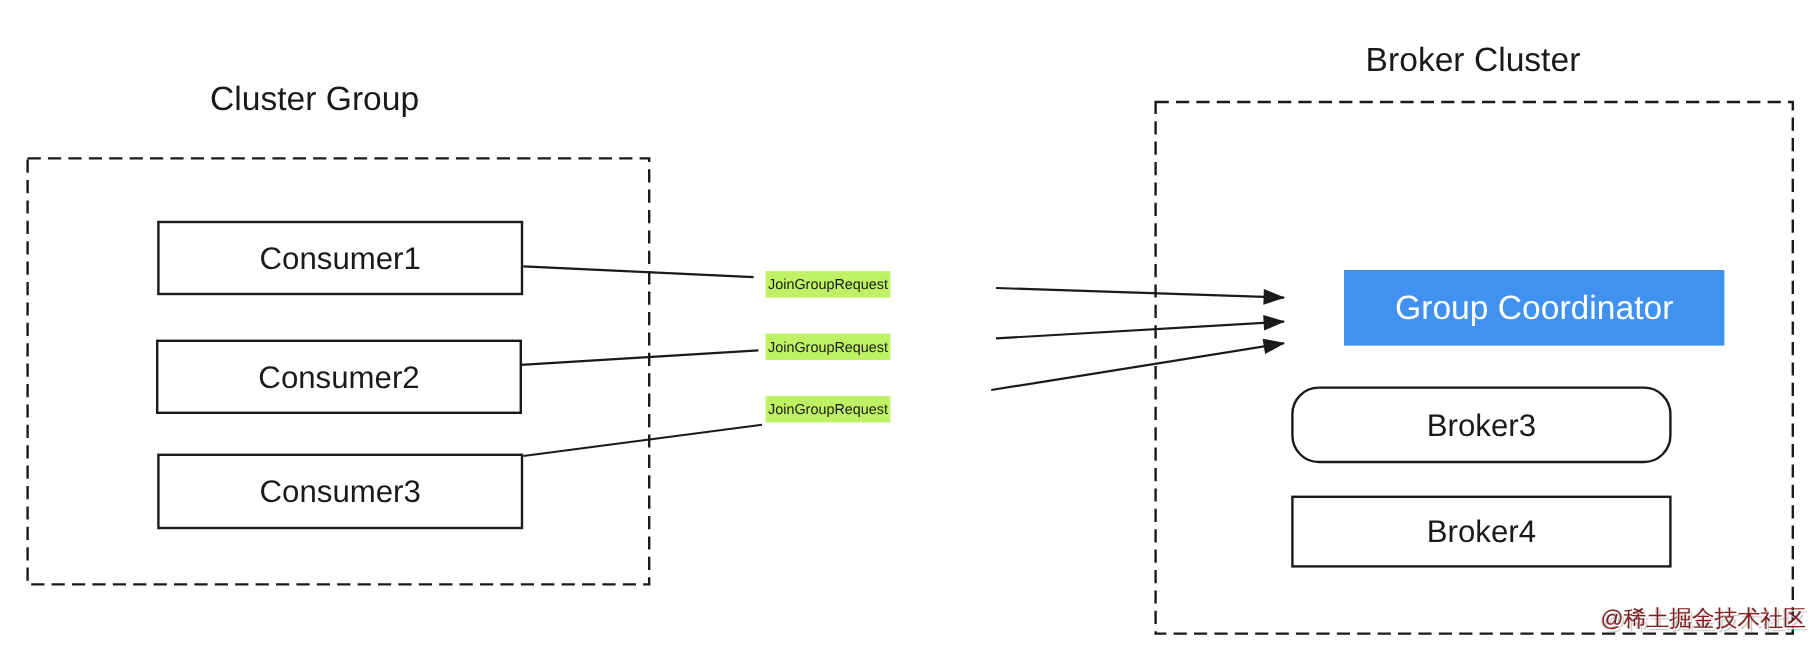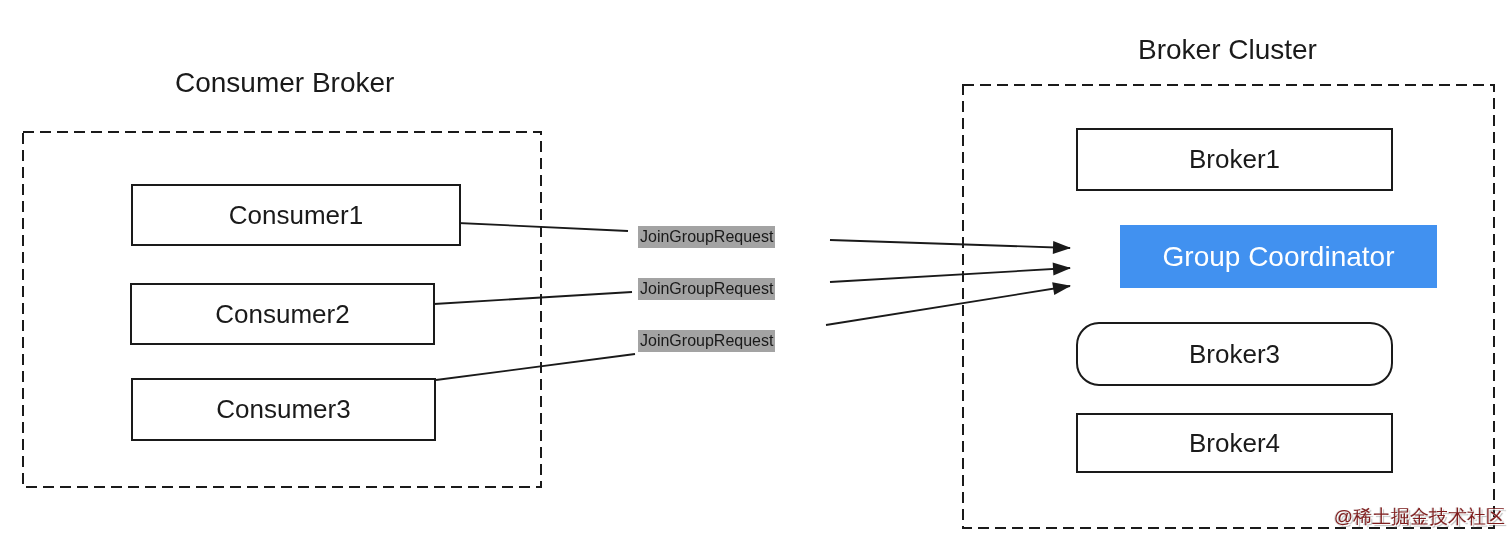--- a/index.html
+++ b/index.html
@@ -30,24 +30,24 @@
     font-size:26px;
     white-space:nowrap;
   }
   .node.coordinator{
     border:none;
     color:#ffffff;
     font-size:28px;
   }
   .msg{
     position:absolute;
-    font-size:16px;
+    font-size:12px;
     line-height:22px;
     white-space:nowrap;
-    background:#a3a3a3;
+    background:#bef264;
     padding:0 2px;
   }
   .watermark{
     position:absolute;
     right:7px;
     top:504px;
     font-size:19px;
     line-height:26px;
     white-space:nowrap;
     color:#7f1d1d;
@@ -73,36 +73,33 @@
     <line class="wire" x1="436" y1="222" x2="628" y2="231"></line>
     <line class="wire" x1="830" y1="240" x2="1070" y2="248" marker-end="url(#arrowhead)"></line>
 
     <line class="wire" x1="434" y1="304" x2="632" y2="292"></line>
     <line class="wire" x1="830" y1="282" x2="1070" y2="268" marker-end="url(#arrowhead)"></line>
 
     <line class="wire" x1="436" y1="380" x2="635" y2="354"></line>
     <line class="wire" x1="826" y1="325" x2="1070" y2="286" marker-end="url(#arrowhead)"></line>
   </svg>
 
-  <div class="title" style="left:175px;top:68px;">Consumer Broker</div>
+  <div class="title" style="left:175px;top:68px;">Cluster Group</div>
   <div class="title" style="left:1138px;top:23px;margin-top:12px;">Broker Cluster</div>
 
-  <div class="node" style="left:131px;top:184px;width:330px;height:62px;">
+  <div class="node" style="left:131px;top:184px;width:305px;height:62px;">
     <span>Consumer1</span>
   </div>
   <div class="node" style="left:130px;top:283px;width:305px;height:62px;">
     <span>Consumer2</span>
   </div>
   <div class="node" style="left:131px;top:378px;width:305px;height:63px;">
     <span>Consumer3</span>
   </div>
 
-  <div class="node" style="left:1076px;top:128px;width:317px;height:63px;">
-    <span>Broker1</span>
-  </div>
   <div class="node coordinator" style="left: 1076px; top: 225px; width: 317px; height: 63px; background: rgb(65, 145, 240); color: rgb(255, 255, 255); margin-left: 44px;">
     <span>Group Coordinator</span>
   </div>
   <div class="node" style="left:1076px;top:322px;width:317px;height:64px;border-radius:23px;">
     <span>Broker3</span>
   </div>
   <div class="node" style="left:1076px;top:413px;width:317px;height:60px;">
     <span>Broker4</span>
   </div>
 

